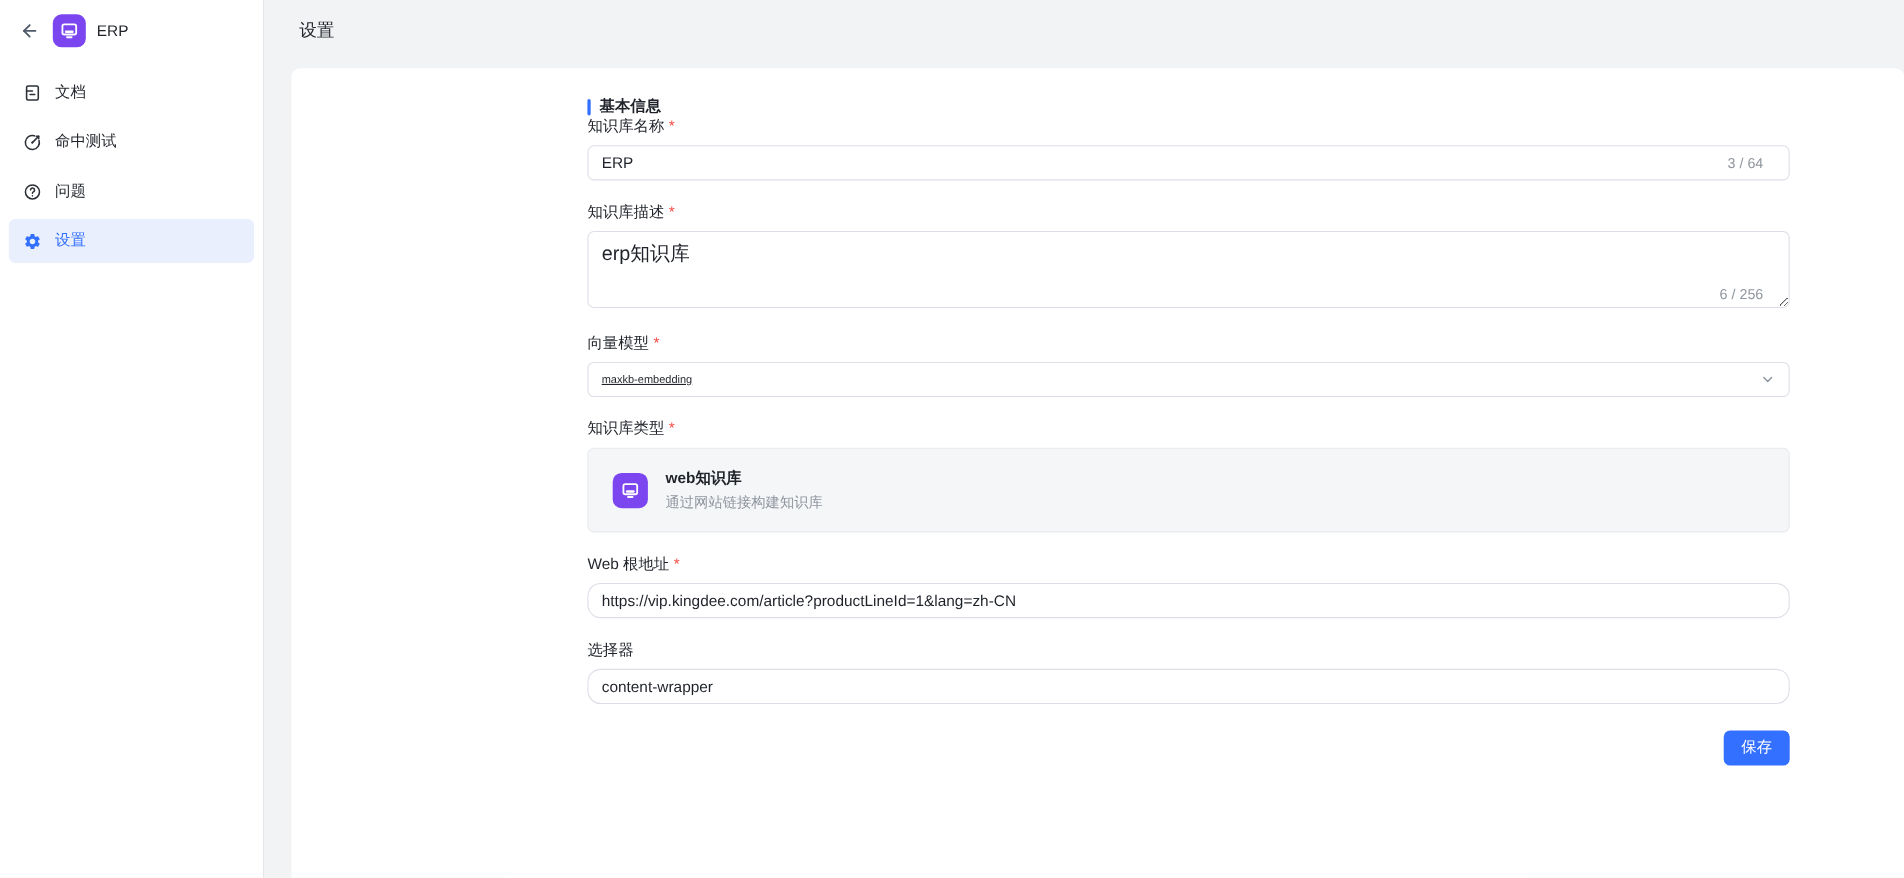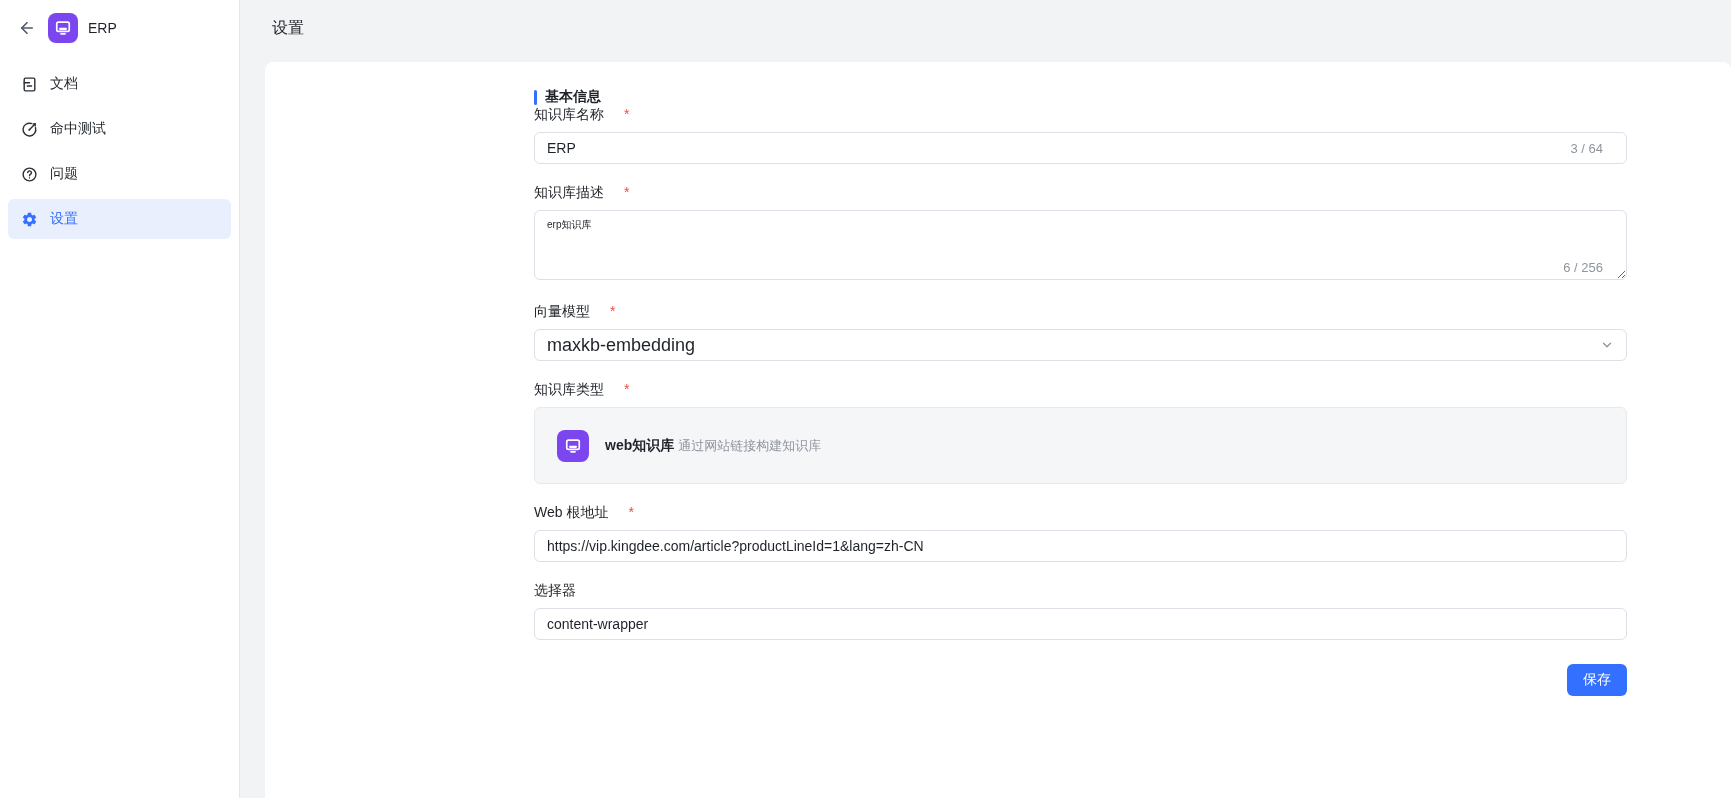--- a/index.html
+++ b/index.html
@@ -47,56 +47,56 @@
     flex:1; background:#ffffff; margin-left:25px;
     border-radius:8px 8px 0 0; padding-top:26px; overflow:hidden;
   }
   .form-col { width:1093px; margin-left:269px; }
   .section-title {
     display:flex; align-items:center; gap:8px; 
   }
   .section-bar { width:3px; height:15px; background:#3370ff; border-radius:2px; }
   .section-text { font-size:14px; font-weight:700; color:#1f2329; }
   .field { margin-bottom:20px; }
-  .field-label { display:flex; gap:20px; font-size:14px; color:#1f2329; margin-bottom:10px; line-height:16px; }
+  .field-label { display:flex; gap:4px; font-size:14px; color:#1f2329; margin-bottom:10px; line-height:16px; }
   .req { color:#f54a45; }
   .ctrl-wrap { position:relative; }
   .text-input {
     width:100%; height:32px; border:1px solid #dcdfe6; border-radius:6px;
     padding:0 58px 0 12px; font-size:14px; color:#1f2329; outline:none;
     font-family:inherit; background:#fff;
   }
-  .text-input.no-counter { padding-right:12px; }
+  .text-input.no-counter { padding-right:12px;border-radius:12px; }
   .counter {
     position:absolute; right:24px; font-size:13px; color:#8f959e; pointer-events:none;
   }
   .counter.in-input { top:50%; transform:translateY(-50%); }
   .counter.in-textarea { bottom:8px; }
   .textarea-input {
     width:100%; height:70px; border:1px solid #dcdfe6; border-radius:6px;
-    padding:7px 12px; font-size:10px; color:#1f2329; outline:none; resize:vertical;
+    padding:7px 12px; font-size:18px; color:#1f2329; outline:none; resize:vertical;
     font-family:inherit; background:#fff;
   }
   .select-box {
     width:100%; height:32px; border:1px solid #dcdfe6; border-radius:6px;
     display:flex; align-items:center; justify-content:space-between;
     padding:0 12px; cursor:pointer; background:#fff;
   }
-  .select-value { font-size:18px; color:#1f2329; }
+  .select-value { font-size:10px; color:#1f2329;text-decoration:underline; }
   .chev { color:#8f959e; display:flex; }
   .type-card {
     width:100%; height:77px; background:#f5f6f8; border:1px solid #e7e9ee;
     border-radius:6px; display:flex; align-items:center; gap:16px; padding:0 22px;
     cursor:default;
   }
   .type-icon {
     width:32px; height:32px; border-radius:8px; background:#7b46f0;
     display:flex; align-items:center; justify-content:center; flex:0 0 auto;
   }
-  .type-texts { display:flex; flex-direction:row; gap:4px; }
+  .type-texts { display:flex; flex-direction:column; gap:4px; }
   .type-title { font-size:14px; font-weight:600; color:#1f2329; }
   .type-desc { font-size:13px; color:#8f959e; }
   .save-row { display:flex; justify-content:flex-end; margin-top:24px; }
   .save-btn {
     background:#3370ff; color:#ffffff; font-size:14px; border:none; cursor:pointer;
     padding:0 16px; height:32px; border-radius:6px; font-family:inherit;
   }
   svg { display:block; }
 </style>
 </head>

